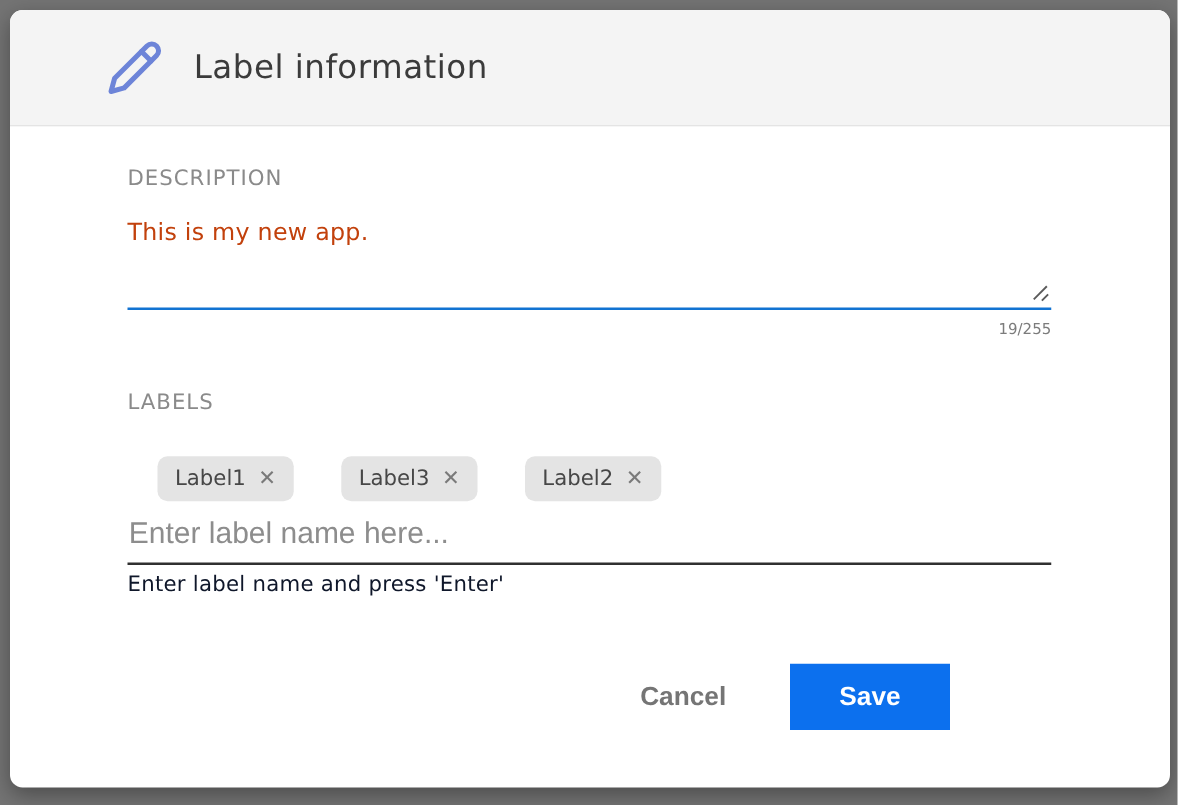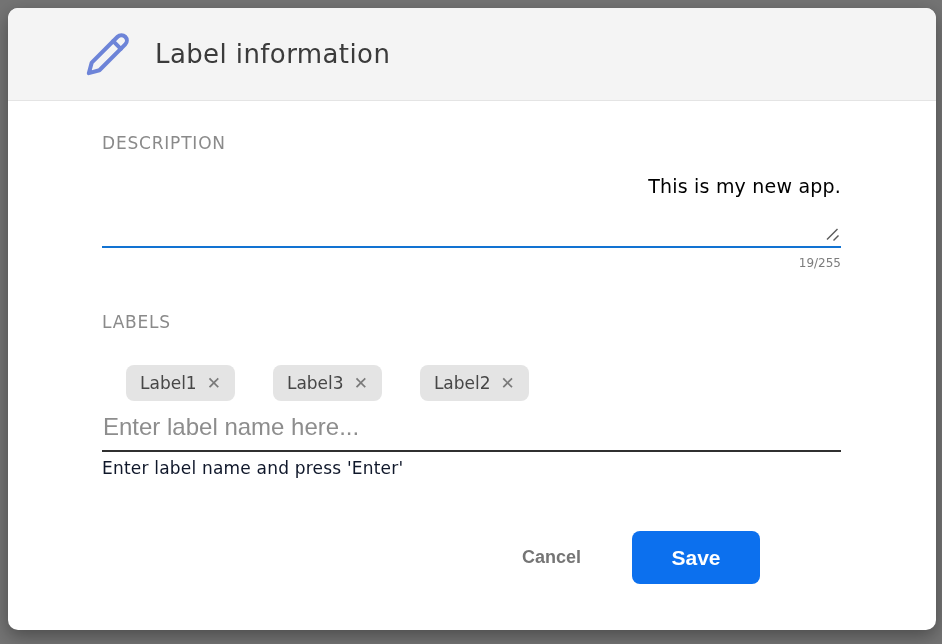--- a/index.html
+++ b/index.html
@@ -42,23 +42,22 @@
   }
   .textarea-field {
     margin-top: 22px;
     border-bottom: 2px solid #1273d2;
     min-height: 73px;
     position: relative;
     cursor: text;
   }
   .textarea-text {
     font-size: 19px;
-    color: #000000;
+    color: #c2410c;
     letter-spacing: 0.2px;
-    text-align: right;
   }
   .resize-handle {
     position: absolute;
     right: 0; bottom: 3px;
     cursor: nwse-resize;
     line-height: 0;
   }
   .char-count {
     text-align: right;
     margin-top: 8px;
@@ -113,32 +112,32 @@
     justify-content: flex-end;
     align-items: center;
     gap: 49px;
     margin-top: 53px;
     padding-right: 81px;
   }
   .cancel-button {
     background: none;
     border: none;
     font-family: "Liberation Sans", sans-serif;
-    font-size: 18px;
+    font-size: 21px;
     font-weight: bold;
     color: #757575;
     cursor: pointer;
     padding: 6px 2px;
   }
   .save-button {
     width: 128px;
     height: 53px;
     background: #0c70ee;
     border: none;
-    border-radius: 8px;
+    border-radius: 0;
     font-family: "Liberation Sans", sans-serif;
     font-size: 21px;
     font-weight: bold;
     color: #ffffff;
     cursor: pointer;
   }
 </style>
 </head>
 <body>
 

